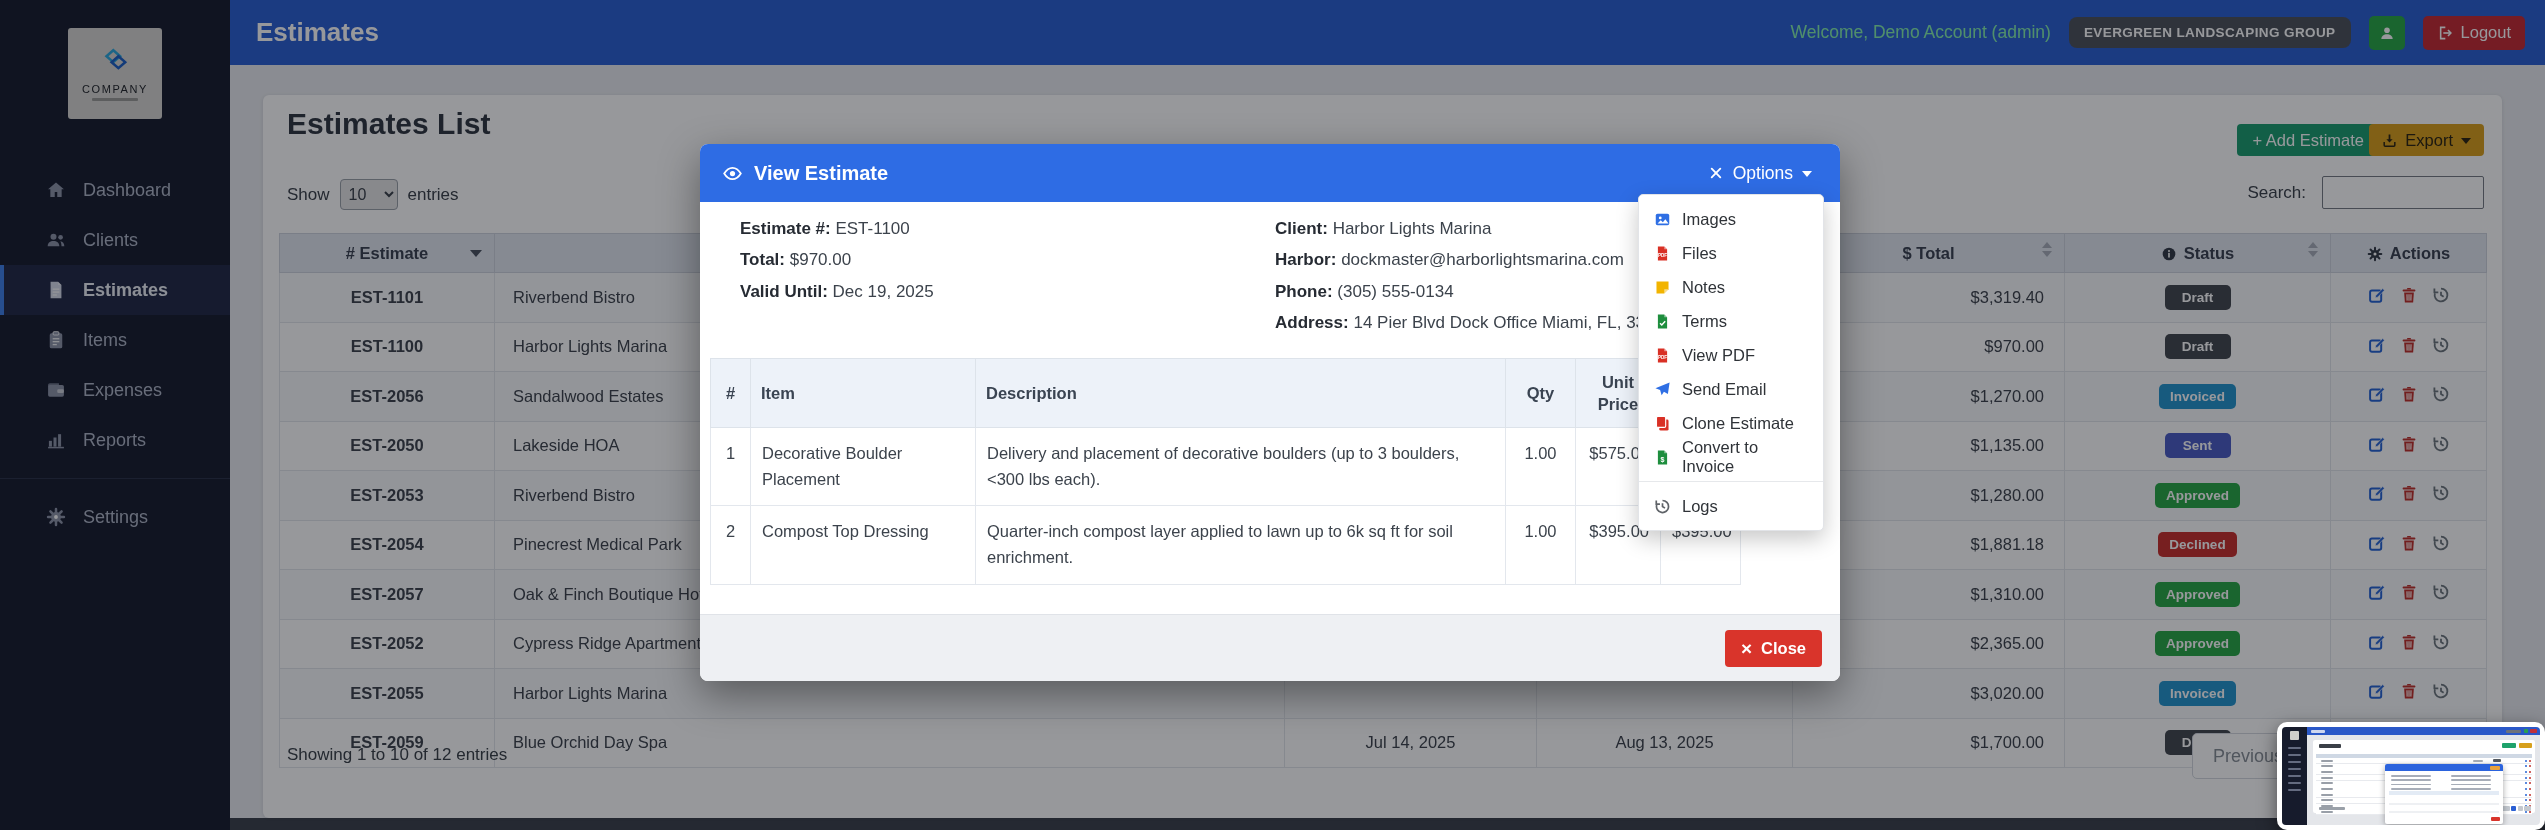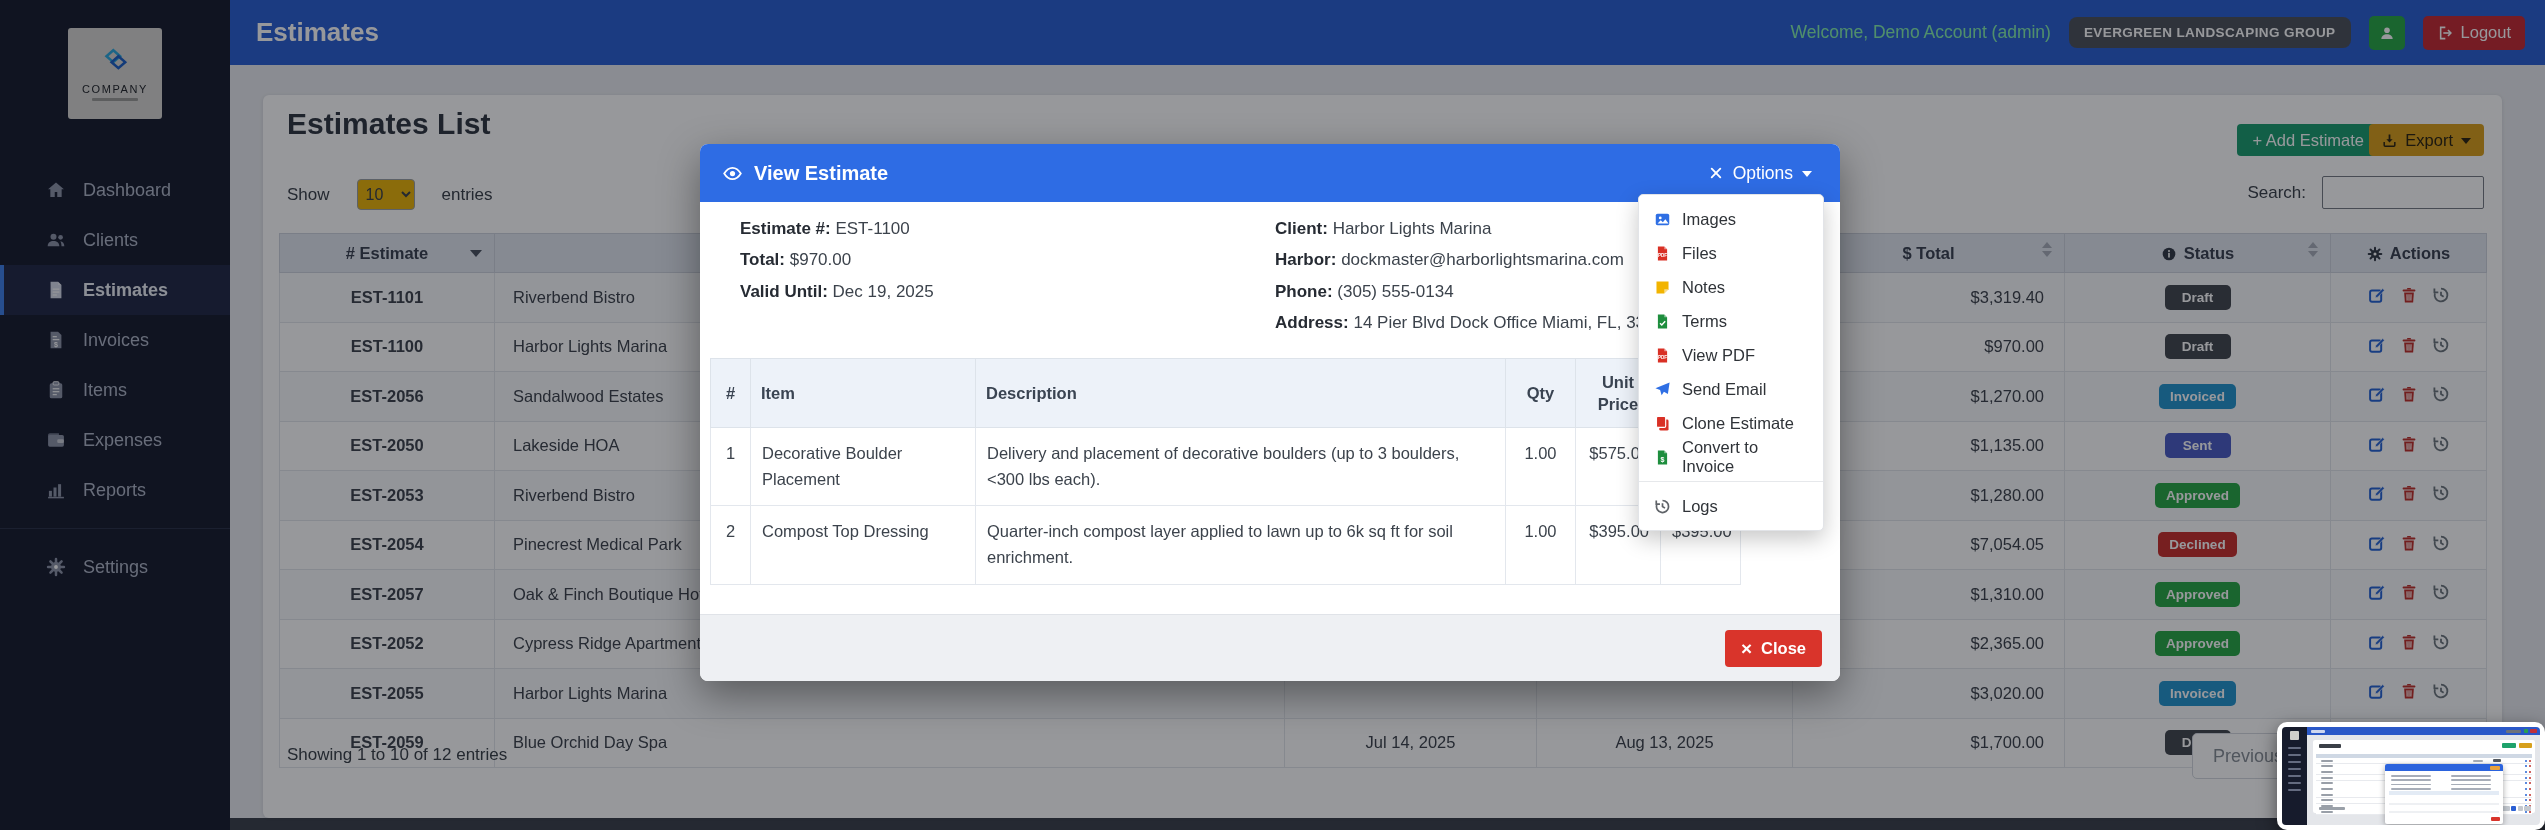--- a/index.html
+++ b/index.html
@@ -31,22 +31,22 @@
   .logout-btn .ic{width:16px;height:16px}
 
   
   .main{position:absolute;left:230px;top:65px;width:2315px;height:753px;background:#e9ebef;z-index:1}
   .card{position:absolute;left:33px;top:30px;width:2239px;height:723px;background:#fff;border-radius:6px;box-shadow:0 1px 4px rgba(20,25,40,.12)}
   .heading{position:absolute;left:24px;top:12px;font-size:30px;font-weight:600;color:#303640}
   .add-btn{position:absolute;top:29px;right:122px;height:32px;padding:0 16px;background:#1a9e6f;color:#fff;border:none;border-radius:4px;font-size:16.5px;font-family:inherit;cursor:pointer}
   .export-btn{position:absolute;top:29px;right:18px;height:32px;padding:0 13px;background:#d99f1b;color:#2c2410;border:none;border-radius:4px;font-size:16.5px;font-weight:500;display:flex;align-items:center;gap:8px;font-family:inherit;cursor:pointer}
   .export-btn .ic{width:15px;height:15px}
   .caret{width:0;height:0;border-left:5.5px solid transparent;border-right:5.5px solid transparent;border-top:6px solid currentColor;margin-top:2px}
-  .show-wrap{position:absolute;left:24px;top:84px;display:flex;align-items:center;gap:27px;font-size:17px;color:#3a4049}
-  .page-select{width:58px;height:31px;border:1px solid #9aa0a8;border-radius:4px;font-size:16px;color:#3a4049;padding:0 4px;background:#eab308;font-family:inherit}
+  .show-wrap{position:absolute;left:24px;top:84px;display:flex;align-items:center;gap:10px;font-size:17px;color:#3a4049}
+  .page-select{width:58px;height:31px;border:1px solid #9aa0a8;border-radius:4px;font-size:16px;color:#3a4049;padding:0 4px;background:#e5e5e5;font-family:inherit}
   .search-wrap{position:absolute;right:18px;top:81px;display:flex;align-items:center;gap:16px;font-size:17px;color:#3a4049}
   .search-input{width:162px;height:33px;border:1px solid #767b83;border-radius:2px;font-size:16px;padding:0 8px;box-sizing:border-box;font-family:inherit}
 
   
   .tbl{position:absolute;left:16px;top:138px;width:2207px;border-collapse:collapse;table-layout:fixed}
   .tbl th{height:36px;background:#e2e7ef;border:1px solid #cdd3dc;font-size:16.5px;color:#394150;font-weight:bold;position:relative;text-align:center;vertical-align:middle;cursor:pointer}
   .tbl th .hic{display:inline-block;vertical-align:-3px;margin-right:7px}
   .tbl th .hic .ic{width:16px;height:16px;color:#333a46}
   .tbl td{height:46.5px;border:1px solid #e2e5ea;font-size:16.5px;color:#3d434c;background:#fff;vertical-align:middle}
   .tbl tr:nth-child(odd) td{background:#f9fafb}
@@ -310,28 +310,20 @@
           <span class="ic">
             <svg class="ic" width="20" height="20">
               <use href="#i-file"></use>
             </svg>
           </span>
           <span>Estimates</span>
         </a>
       <a class="nav-item">
           <span class="ic">
             <svg class="ic" width="20" height="20">
-              <use href="#i-invoice"></use>
-            </svg>
-          </span>
-          <span>Invoices</span>
-        </a>
-      <a class="nav-item">
-          <span class="ic">
-            <svg class="ic" width="20" height="20">
               <use href="#i-clipboard"></use>
             </svg>
           </span>
           <span>Items</span>
         </a>
       <a class="nav-item">
           <span class="ic">
             <svg class="ic" width="20" height="20">
               <use href="#i-wallet"></use>
             </svg>
@@ -504,21 +496,21 @@
                     <use href="#i-trash"></use>
                   </svg></button><button class="act a-hist"><svg class="ic" width="18" height="18">
                     <use href="#i-history"></use>
                   </svg></button></td>
             </tr>
           <tr>
               <td class="c-est">EST-2054</td>
               <td class="c-client">Pinecrest Medical Park</td>
               <td class="c-date"></td>
               <td class="c-date"></td>
-              <td class="c-total">$7,054.05</td>
+              <td class="c-total">$1,881.18</td>
               <td class="c-status"><span class="badge st-declined">Declined</span></td>
               <td class="c-actions"><button class="act a-edit"><svg class="ic" width="18" height="18">
                     <use href="#i-edit"></use>
                   </svg></button><button class="act a-del"><svg class="ic" width="18" height="18">
                     <use href="#i-trash"></use>
                   </svg></button><button class="act a-hist"><svg class="ic" width="18" height="18">
                     <use href="#i-history"></use>
                   </svg></button></td>
             </tr>
           <tr>

